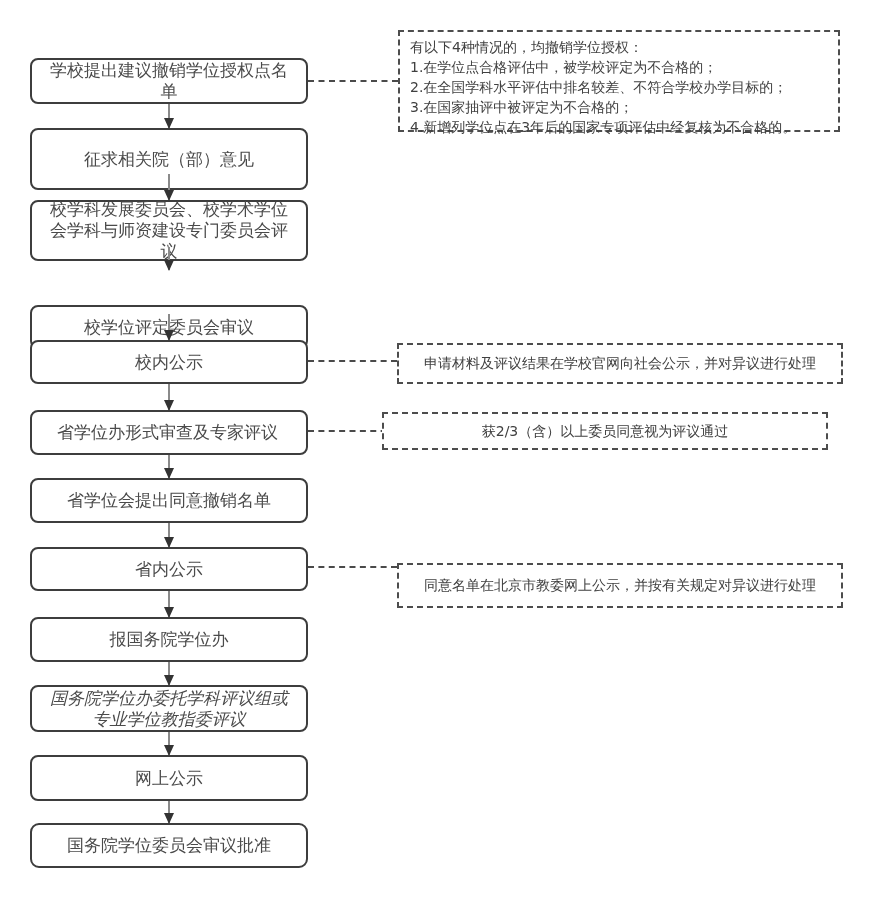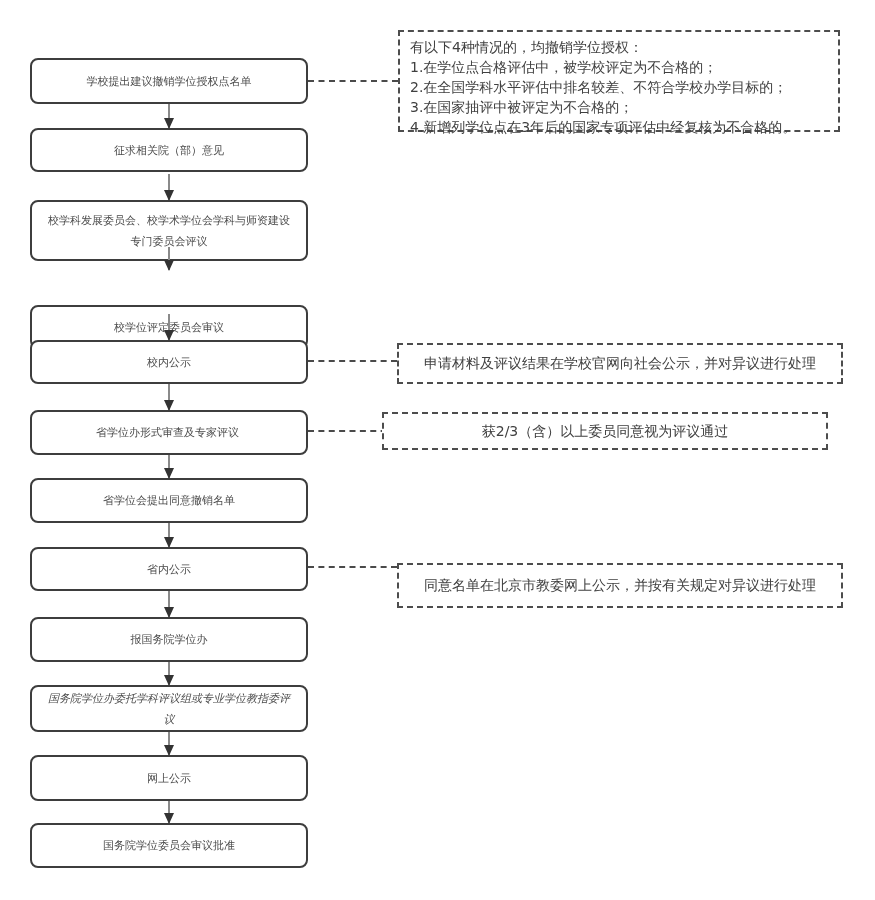--- a/index.html
+++ b/index.html
@@ -13,21 +13,21 @@
   }
   .node {
     position: absolute;
     left: 30px;
     width: 278px;
     box-sizing: border-box;
     border: 2px solid #3d3d3d;
     border-radius: 8px;
     background: #ffffff;
     color: #4a4a4a;
-    font-size: 11px;
+    font-size: 17px;
     line-height: 21px;
     display: flex;
     align-items: center;
     justify-content: center;
     text-align: center;
     padding: 2px 12px;
   }
   .arrow {
     position: absolute;
     left: 168px;
@@ -67,31 +67,31 @@
     padding: 2px 10px;
     line-height: 19px;
   }
 </style>
 </head>
 <body>
 
 <div class="stage">
 
   <div class="node" style="top:58px;  height:46px;">学校提出建议撤销学位授权点名单</div>
-  <div class="node" style="top:128px; height:44px;text-align:right;">征求相关院（部）意见</div>
+  <div class="node" style="top:128px; height:62px;text-align:right;">征求相关院（部）意见</div>
   <div class="node" style="top:200px; height:61px;">校学科发展委员会、校学术学位会学科与师资建设专门委员会评议</div>
   <div class="node" style="top:270px; height:44px;margin-top:35px;">校学位评定委员会审议</div>
   <div class="node" style="top:340px; height:44px;">校内公示</div>
   <div class="node" style="top:410px; height:45px;padding-left:9px;">省学位办形式审查及专家评议</div>
   <div class="node" style="top:478px; height:45px;">省学位会提出同意撤销名单</div>
   <div class="node" style="top:547px; height:44px;">省内公示</div>
   <div class="node" style="top:617px; height:45px;">报国务院学位办</div>
   <div class="node" style="top:685px; height:47px;font-style:italic;">国务院学位办委托学科评议组或专业学位教指委评议</div>
   <div class="node" style="top:755px; height:46px;">网上公示</div>
-  <div class="node" style="top:823px; height:45px;">国务院学位委员会审议批准</div>
+  <div class="node" style="top:823px; height:45px;border-radius:9px;">国务院学位委员会审议批准</div>
 
   <div class="arrow" style="top:104px; height:24px;"></div>
   <div class="arrow" style="top:174px; height:26px;"></div>
   <div class="arrow" style="top:247px; height:23px;"></div>
   <div class="arrow" style="top:314px; height:26px;"></div>
   <div class="arrow" style="top:384px; height:26px;"></div>
   <div class="arrow" style="top:455px; height:23px;"></div>
   <div class="arrow" style="top:523px; height:24px;"></div>
   <div class="arrow" style="top:591px; height:26px;"></div>
   <div class="arrow" style="top:662px; height:23px;"></div>

